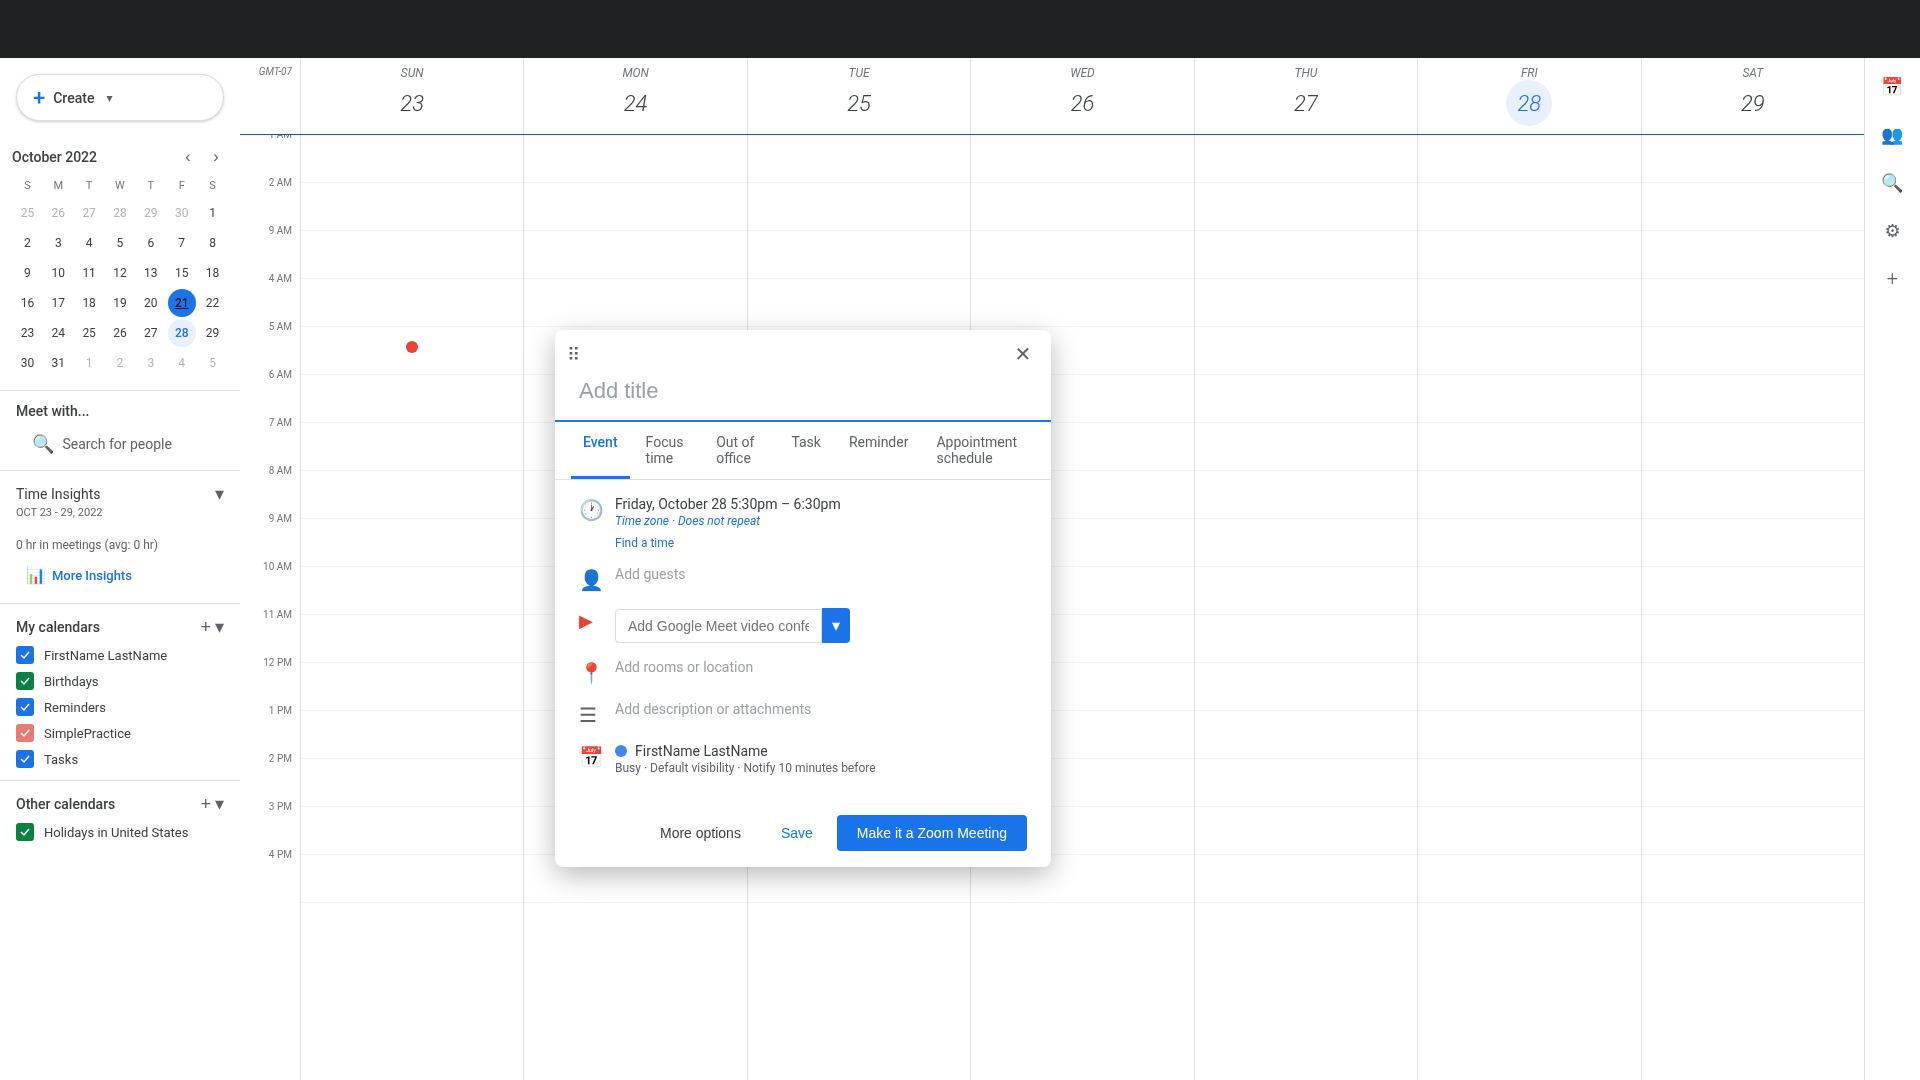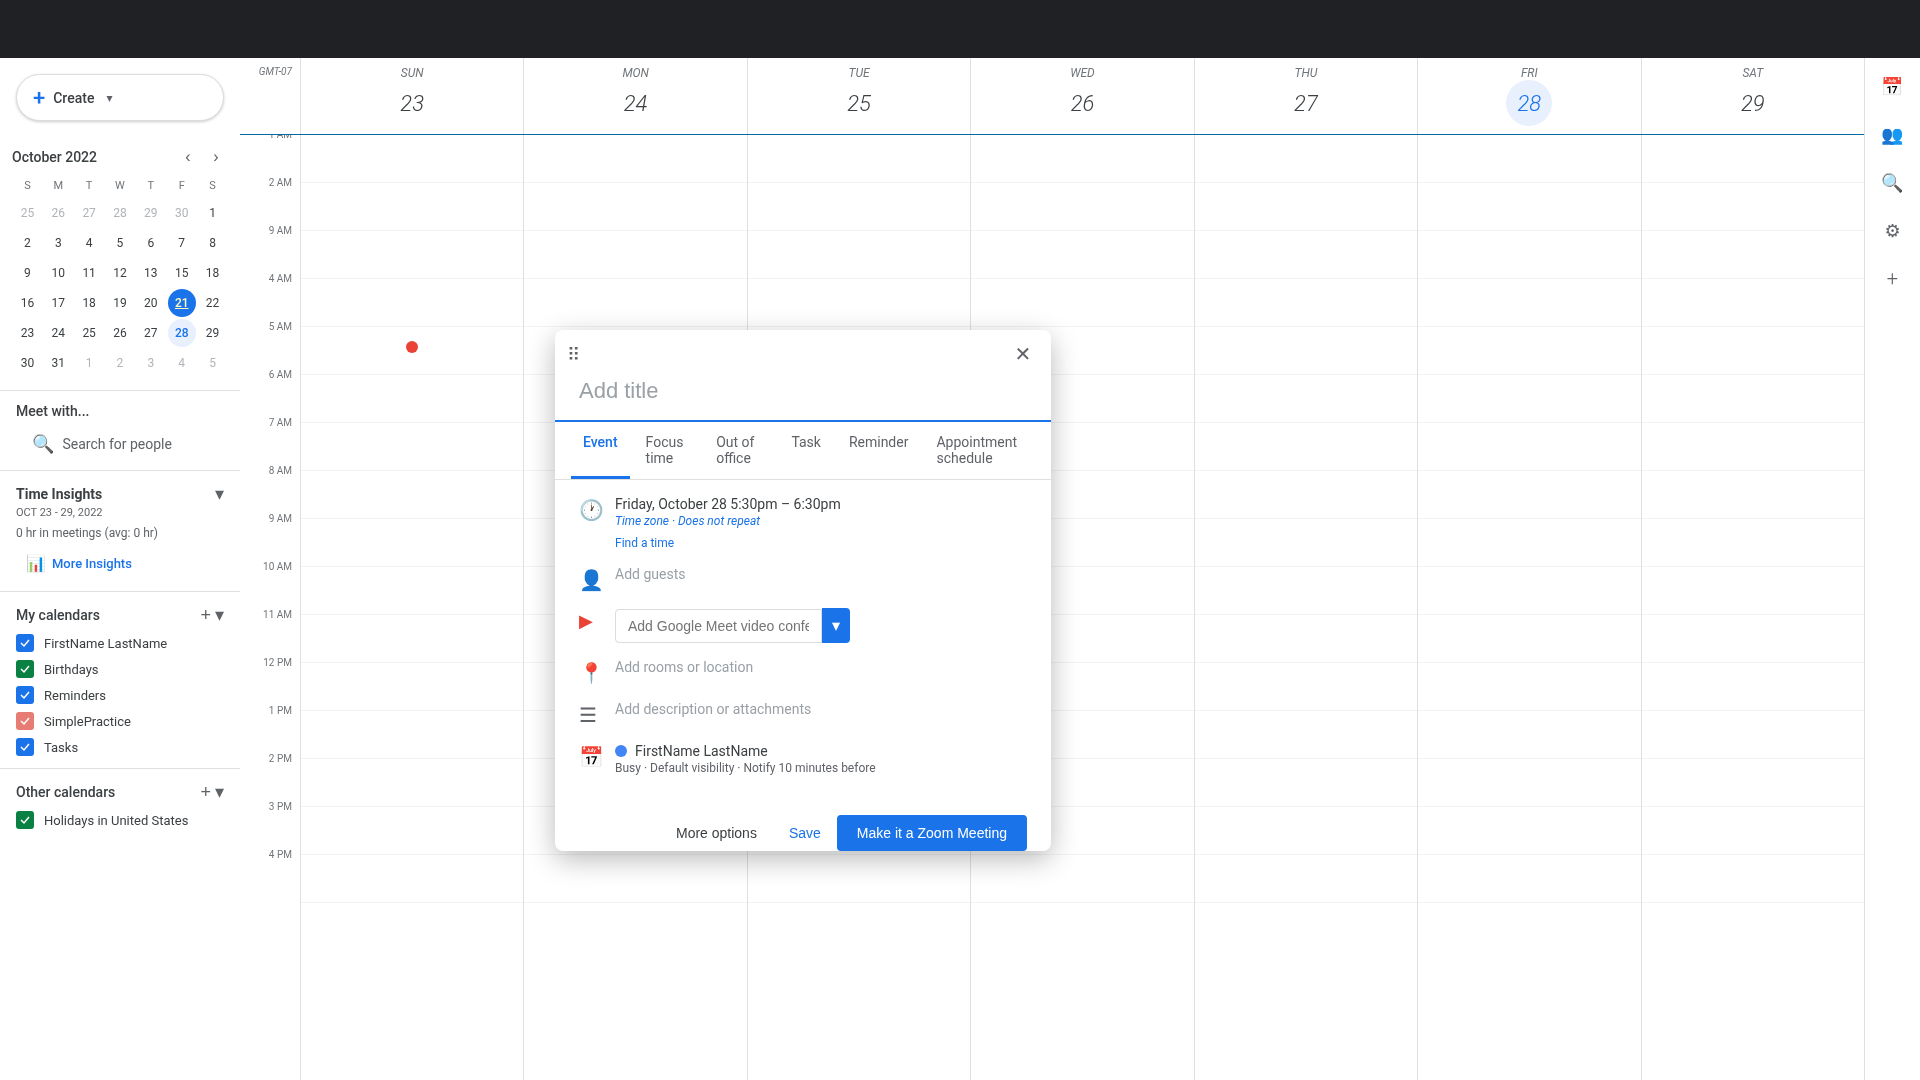--- a/index.html
+++ b/index.html
@@ -20,33 +20,33 @@
     .mini-cal-header { display: flex; align-items: center; justify-content: space-between; margin-bottom: 8px; }
     .mini-cal-title { font-size: 14px; font-weight: 500; color: #3c4043; cursor: pointer; }
     .mini-cal-nav { display: flex; gap: 4px; }
     .mini-cal-nav button { background: none; border: none; cursor: pointer; color: #5f6368; font-size: 16px; width: 24px; height: 24px; border-radius: 50%; display: flex; align-items: center; justify-content: center; }
 
     .mini-cal-days-header { display: grid; grid-template-columns: repeat(7, 1fr); text-align: center; margin-bottom: 4px; }
     .mini-cal-days-header span { font-size: 11px; color: #70757a; padding: 2px 0; }
     .mini-cal-grid { display: grid; grid-template-columns: repeat(7, 1fr); gap: 0; }
     .mini-cal-day { text-align: center; font-size: 12px; color: #3c4043; cursor: pointer; width: 28px; height: 28px; display: flex; align-items: center; justify-content: center; border-radius: 50%; margin: 1px auto; }
     .mini-cal-day.other-month { color: #b0b3b8; }
-    .mini-cal-day.today { background: #1a73e8; color: #fef9c3; font-weight: 500; text-decoration: underline; }
+    .mini-cal-day.today { background: #1a73e8; color: #0f172a; font-weight: 500; text-decoration: underline; }
     .mini-cal-day.selected { background: #e8f0fe; color: #1a73e8; font-weight: 500; }
 
     .search-people { display: flex; align-items: center; gap: 8px; padding: 8px 16px; cursor: pointer; }
     .search-people-icon { color: #5f6368; font-size: 18px; }
     .search-people-text { font-size: 14px; color: #5f6368; }
 
     .time-insights { padding: 8px 16px; }
     .time-insights-header { display: flex; align-items: center; justify-content: space-between; }
-    .time-insights-title { font-size: 14px; color: #3c4043; font-weight: 700; }
+    .time-insights-title { font-size: 14px; color: #3c4043; font-weight: 400; }
     .time-insights-arrow { font-size: 18px; color: #5f6368; }
     .time-insights-date { font-size: 11px; color: #5f6368; margin-top: 2px; }
-    .time-insights-stat { font-size: 12px; color: #5f6368; margin-top: 7px; }
+    .time-insights-stat { font-size: 12px; color: #5f6368; margin-top: 19px; }
     .more-insights-btn { display: flex; align-items: center; gap: 6px; margin-top: 8px; padding: 6px 10px; border-radius: 4px; cursor: pointer; }
     .more-insights-icon { color: #1a73e8; font-size: 16px; }
     .more-insights-text { font-size: 13px; color: #1a73e8; font-weight: 500; }
 
     .calendars-section { padding: 4px 16px; }
     .calendars-section-header { display: flex; align-items: center; justify-content: space-between; padding: 4px 0; cursor: pointer; }
     .calendars-section-title { font-size: 14px; color: #3c4043; font-weight: 500; }
     .calendars-section-actions { display: flex; gap: 4px; }
     .calendars-section-actions button { background: none; border: none; cursor: pointer; color: #5f6368; font-size: 16px; }
 
@@ -92,21 +92,21 @@
     .modal-datetime { font-size: 14px; color: #3c4043; cursor: pointer; }
     .modal-timezone { font-size: 12px; color: #1a73e8; cursor: pointer; margin-top: 2px; font-style: italic; }
     .find-time { font-size: 12px; color: #1a73e8; cursor: pointer; margin-top: 8px; }
     .modal-placeholder { font-size: 14px; color: #9aa0a6; cursor: text; }
 
     .calendar-selector { display: flex; align-items: center; gap: 8px; }
     .cal-color-dot { width: 12px; height: 12px; border-radius: 50%; background: #4285f4; }
     .cal-name { font-size: 14px; color: #3c4043; }
     .cal-status { font-size: 12px; color: #5f6368; margin-top: 2px; }
 
-    .modal-footer { display: flex; align-items: center; justify-content: flex-end; padding: 8px 24px 0 24px; gap: 0; }
+    .modal-footer { display: flex; align-items: center; justify-content: flex-end; padding: 8px 24px 16px 24px; gap: 8px; }
     .more-options-btn { background: none; border: none; cursor: pointer; font-size: 14px; color: #3c4043; padding: 8px 16px; border-radius: 4px; font-weight: 500; }
     .save-btn { background: none; border: none; cursor: pointer; font-size: 14px; color: #1a73e8; padding: 8px 16px; border-radius: 4px; font-weight: 500; }
     .zoom-btn { background: #1a73e8; color: #fff; border: none; cursor: pointer; font-size: 14px; padding: 10px 20px; border-radius: 4px; font-weight: 500; text-align: center; }
 
     
     .meet-row { display: flex; align-items: center; gap: 0; }
     .meet-input { flex: 1; padding: 8px 12px; border: 1px solid #dadce0; border-radius: 4px 0 0 4px; font-size: 14px; color: #9aa0a6; outline: none; }
     .meet-dropdown { background: #1a73e8; border: none; cursor: pointer; padding: 8px 10px; border-radius: 0 4px 4px 0; color: #fff; font-size: 16px; }
 
     

